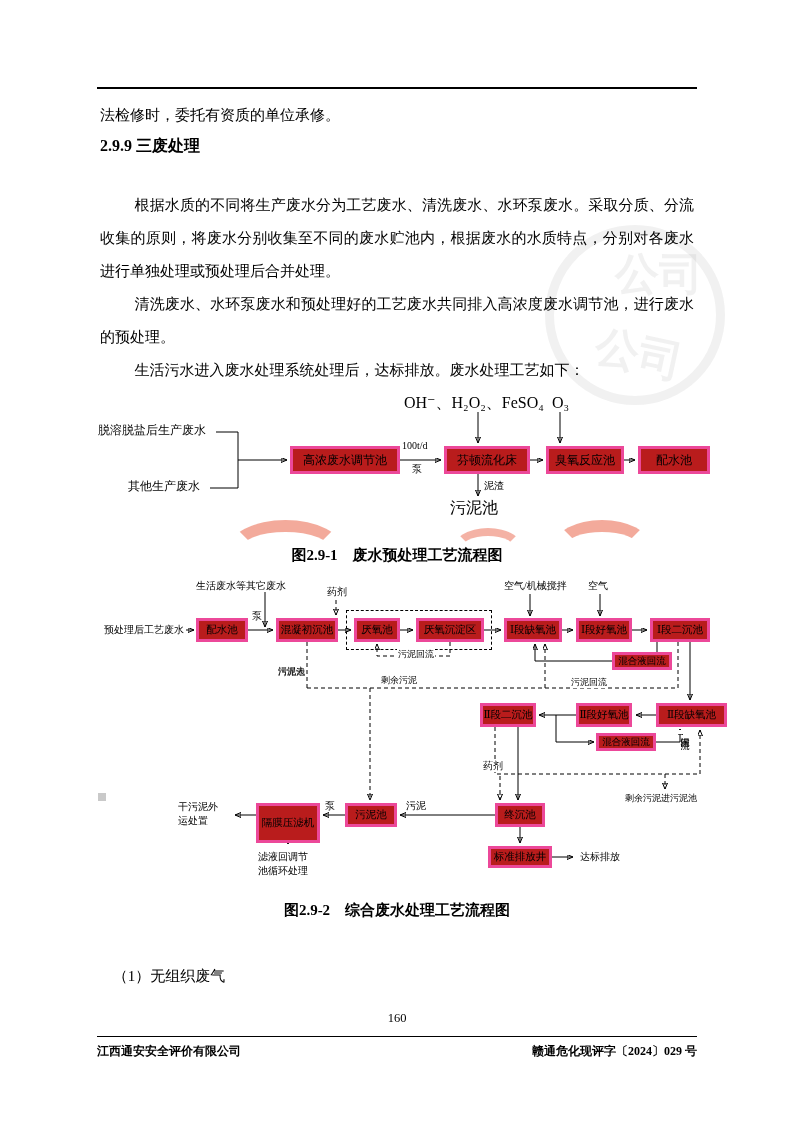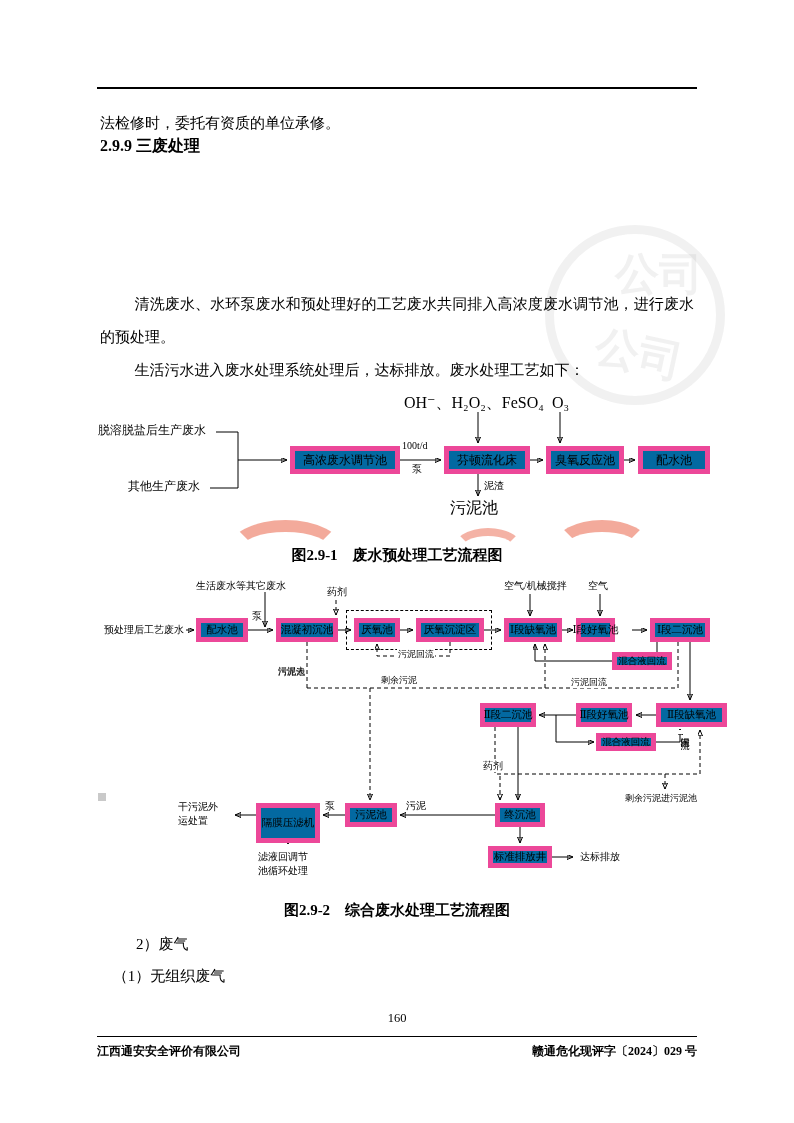--- a/index.html
+++ b/index.html
@@ -8,21 +8,21 @@
         font-family:"Liberation Serif","DejaVu Serif",serif;color:#000}
   .hdr{position:absolute;top:62px;left:90px;right:90px;text-align:center;font-size:11.5px;white-space:nowrap}
   .hdr-rule{position:absolute;top:87px;left:97px;right:97px;border-top:2px solid #000}
   .para{position:absolute;left:100px;width:594px;font-size:15px;line-height:33px;text-align:justify}
   .ind{text-indent:2.3em}
   .heading{font-weight:bold;font-size:16px}
   .fig{position:absolute;overflow:visible}
   .flow{position:absolute;left:0;top:0;z-index:1}
   .flow path{stroke:#000;fill:none;stroke-width:1}
   .flow .dash{stroke-dasharray:4 3}
-  .box{position:absolute;border:5px solid #ec4899;background:#0369a1;display:flex;align-items:center;
+  .box{position:absolute;border:3px solid #ec4899;background:#b91c1c;display:flex;align-items:center;
        justify-content:center;font-size:10.5px;text-align:left;z-index:2;white-space:nowrap}
   .box12{font-size:12px}
   .box95{font-size:9.5px}
   .grp{position:absolute;border:1px dashed #000;z-index:0}
   .lbl{position:absolute;font-size:10px;white-space:nowrap;z-index:3;line-height:12px}
   .lbl11{font-size:16px}
   .lbl12{font-size:12px}
   .lbl9{font-size:9px}
   .wbg{background:#fff;padding:0 1px}
   .wrapbox{white-space:normal;line-height:14px}
@@ -45,22 +45,23 @@
   <div class="wm ring" style="left:545px;top:225px;width:180px;height:180px"></div>
   <div class="wm wmtext" style="left:615px;top:245px">公司</div>
   <div class="wm wmtext" style="left:595px;top:325px;transform:rotate(12deg)">公司</div>
   <div class="wm arc" style="left:228px;top:520px;width:115px;height:60px;border-top-color:rgba(231,85,55,.5)"></div>
   <div class="wm arc" style="left:452px;top:528px;width:72px;height:44px;border-width:8px;border-top-color:rgba(231,85,55,.45)"></div>
   <div class="wm arc" style="left:554px;top:520px;width:96px;height:52px;border-top-color:rgba(231,85,55,.5)"></div>
   <div class="speck" style="left:98px;top:793px"></div>
 
   <div class="hdr-rule"></div>
 
-  <div class="para" style="top:107px">法检修时，委托有资质的单位承修。</div>
+  <div class="para" style="top:99px">法检修时，委托有资质的单位承修。</div>
   <div class="para heading" style="top:129px">2.9.9 三废处理</div>
+  <div class="para ind" style="top:189px">根据水质的不同将生产废水分为工艺废水、清洗废水、水环泵废水。采取分质、分流收集的原则，将废水分别收集至不同的废水贮池内，根据废水的水质特点，分别对各废水进行单独处理或预处理后合并处理。</div>
   <div class="para ind" style="top:288px">清洗废水、水环泵废水和预处理好的工艺废水共同排入高浓度废水调节池，进行废水的预处理。</div>
   <div class="para ind" style="top:354px">生活污水进入废水处理系统处理后，达标排放。废水处理工艺如下：</div>
 
   <div class="fig" style="left:88px;top:396px;width:640px;height:150px">
     <svg class="flow" width="640" height="150">
       <defs>
         <marker id="a1" markerWidth="7" markerHeight="7" refX="6" refY="2.5" orient="auto">
             <path d="M0,0L6,2.5L0,5Z" fill="#000" stroke="none"></path>
           </marker>
       </defs>
@@ -135,21 +136,21 @@
       <path class="dash" d="M585,196 V211" marker-end="url(#a2)"></path>
     </svg>
 
     <div class="grp" style="left:266px;top:32px;width:146px;height:40px"></div>
 
     <div class="box" style="left:116px;top:40px;width:52px;height:24px">配水池</div>
     <div class="box" style="left:196px;top:40px;width:62px;height:24px">混凝初沉池</div>
     <div class="box" style="left:274px;top:40px;width:46px;height:24px">厌氧池</div>
     <div class="box" style="left:336px;top:40px;width:68px;height:24px">厌氧沉淀区</div>
     <div class="box" style="left:424px;top:40px;width:58px;height:24px">Ⅰ段缺氧池</div>
-    <div class="box" style="left:496px;top:40px;width:39px;height:24px">Ⅰ段好氧池</div>
+    <div class="box" style="left:496px;top:40px;width:56px;height:24px">Ⅰ段好氧池</div>
     <div class="box" style="left:570px;top:40px;width:60px;height:24px">Ⅰ段二沉池</div>
     <div class="box box95" style="left:532px;top:74px;width:60px;height:18px">混合液回流</div>
 
     <div class="box" style="left:400px;top:125px;width:56px;height:24px">Ⅱ段二沉池</div>
     <div class="box" style="left:496px;top:125px;width:56px;height:24px">Ⅱ段好氧池</div>
     <div class="box" style="left:576px;top:125px;width:71px;height:24px">Ⅱ段缺氧池</div>
     <div class="box box95" style="left:516px;top:155px;width:60px;height:18px">混合液回流</div>
 
     <div class="box" style="left:415px;top:225px;width:50px;height:24px">终沉池</div>
     <div class="box" style="left:265px;top:225px;width:52px;height:24px">污泥池</div>
@@ -171,21 +172,20 @@
     <div class="lbl lbl9" style="left:545px;top:214px">剩余污泥进污泥池</div>
     <div class="lbl wbg" style="left:402px;top:182px">药剂</div>
     <div class="lbl" style="left:326px;top:222px">污泥</div>
     <div class="lbl" style="left:245px;top:222px">泵</div>
     <div class="lbl wrapbox" style="left:98px;top:222px;width:46px;white-space:normal">干污泥外运处置</div>
     <div class="lbl wrapbox" style="left:178px;top:272px;width:56px;white-space:normal">滤液回调节池循环处理</div>
     <div class="lbl" style="left:500px;top:273px">达标排放</div>
   </div>
   <div class="caption" style="top:900px">图2.9-2　综合废水处理工艺流程图</div>
 
-  <div class="para" style="top:928px;text-indent:2.4em">2）废气</div>
   <div class="para" style="top:960px;text-indent:0.85em">（1）无组织废气</div>
 
   <div class="pageno">160</div>
   <div class="ftr-rule"></div>
   <div class="ftr" style="left:97px">江西通安安全评价有限公司</div>
   <div class="ftr" style="right:97px">赣通危化现评字〔2024〕029 号</div>
 
 </div>
 
 </body></html>

